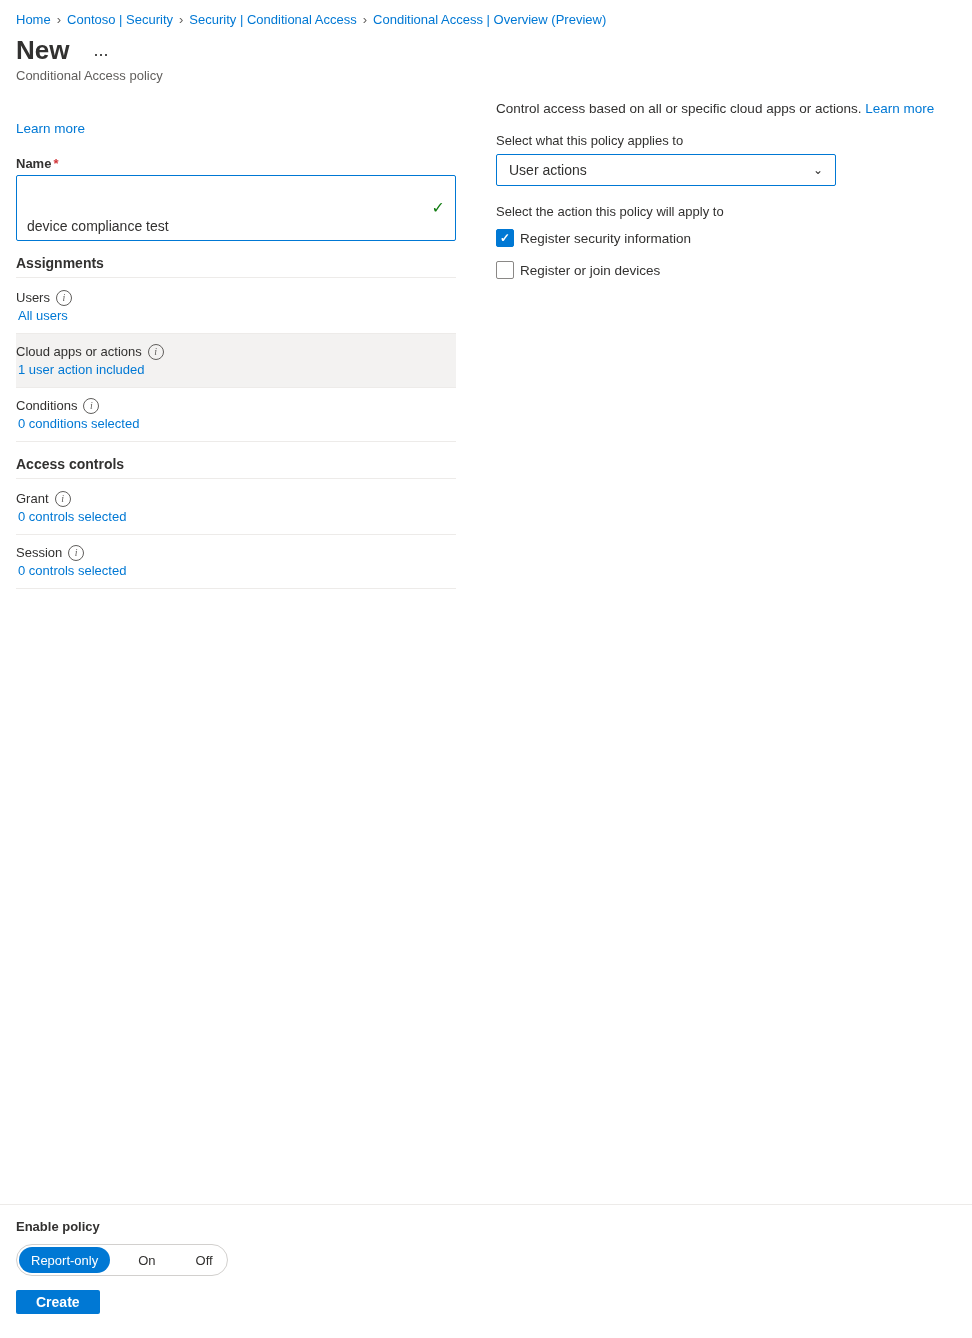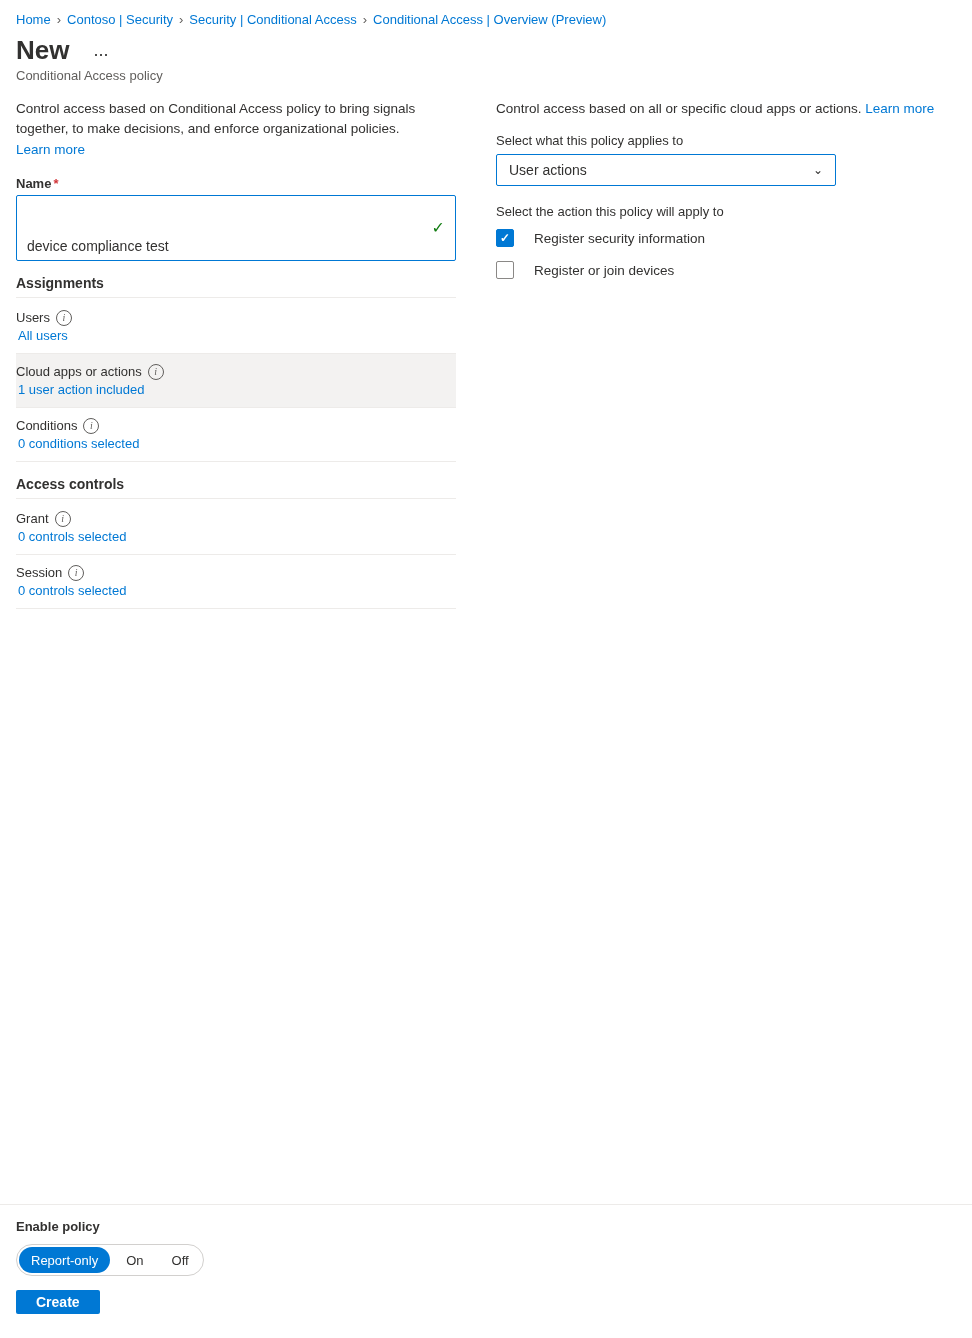--- a/index.html
+++ b/index.html
@@ -173,21 +173,21 @@
 
     .action-label {
       font-size: 13px;
       color: #323130;
       margin: 18px 0 10px 0;
     }
 
     .checkbox-item {
       display: flex;
       align-items: center;
-      gap: 20px;
+      gap: 6px;
       margin-bottom: 14px;
       cursor: pointer;
     }
     .checkbox-box {
       width: 18px;
       height: 18px;
       border: 1.5px solid #8a8886;
       border-radius: 2px;
       flex-shrink: 0;
       display: flex;
@@ -235,20 +235,21 @@
       margin-bottom: 14px;
     }
 
     .toggle-group {
       display: flex;
       align-items: center;
       border: 1.5px solid #d2d0ce;
       border-radius: 20px;
       overflow: hidden;
       height: 32px;
+      gap: 12px;
     }
     .toggle-option {
       padding: 0 14px;
       height: 100%;
       display: flex;
       align-items: center;
       font-size: 13px;
       cursor: pointer;
       color: #323130;
       white-space: nowrap;
@@ -319,21 +320,21 @@
     <span>New</span>
     <span class="ellipsis">...</span>
   </div>
   <div class="page-subtitle">Conditional Access policy</div>
 </div>
 
 <div class="main-content">
 
   <div class="left-panel">
     <p class="description-text">
-      <span>Control access based on Conditional Access policy to bring signals together, to make decisions, and enforce organizational policies.</span><br>
+      <br>
       <a class="learn-more-link">Learn more</a>
     </p>
 
     <div class="field-label">
       <span>Name</span><span class="required-star">*</span>
     </div>
     <div class="input-row">
       <input type="text" value="device compliance test" style="">
       <span class="input-check">✓</span>
     </div>

